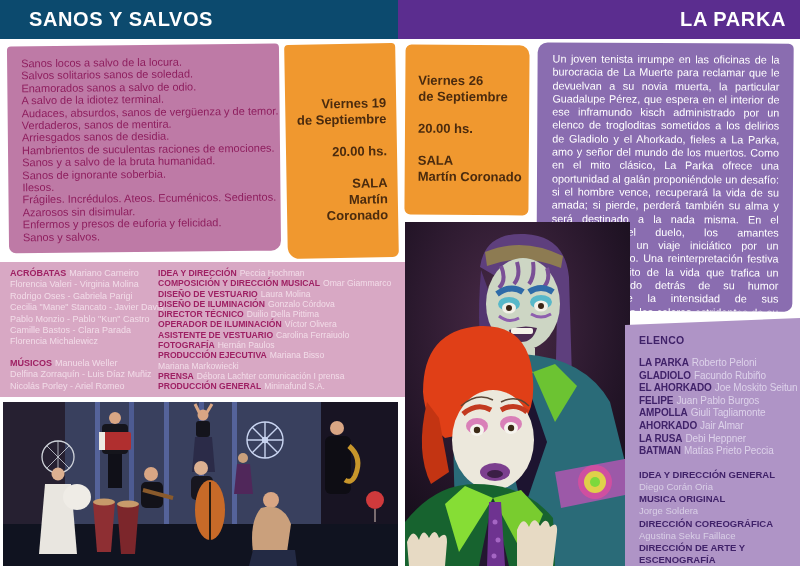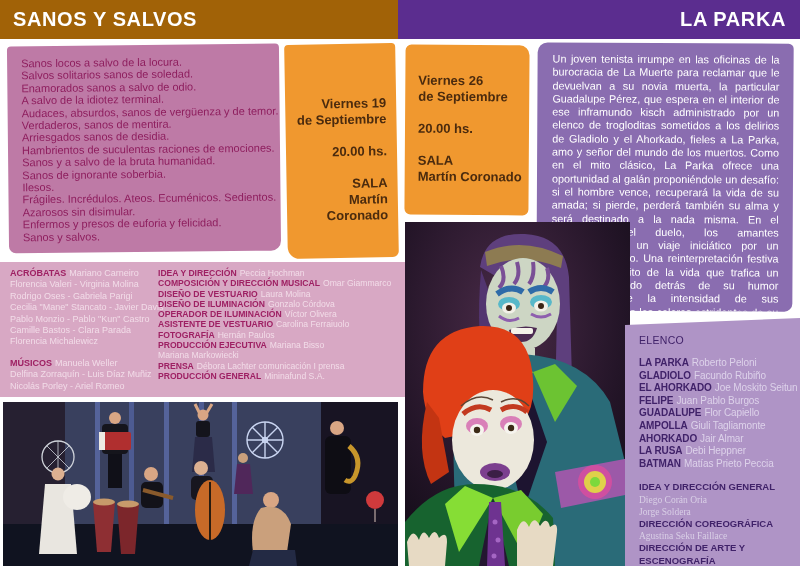--- a/index.html
+++ b/index.html
@@ -7,21 +7,21 @@
   body {
     font-family:"Liberation Sans", sans-serif;
     background:#ffffff;
     position:relative;
     overflow:hidden;
   }
   .sheet { position:absolute; inset:0; }
 
   
   .bar { position:absolute; top:0; height:39px; display:flex; align-items:center; }
-  .bar-left { left:0; width:398px; background:#a16207; padding-left:13px; }
+  .bar-left { left:0; width:398px; background:#0c4a6e; padding-left:29px; }
   .bar-right { left:398px; width:402px; background:#5b2d8f; justify-content:flex-end; padding-right:14px; }
   .bar h1 {
     color:#ffffff; font-size:20px; font-weight:bold; letter-spacing:.6px;
   }
 
   
   .poem-box {
     position:absolute; left:8px; top:45px; width:272px; height:207px;
     background:#be7aa6; border-radius:4px 4px 10px 7px;
     transform:rotate(-.6deg);
@@ -75,28 +75,28 @@
   .synopsis {
     color:#ffffff; font-size:10.8px; line-height:13.3px;
     text-align:justify;
   }
 
   .elenco-box {
     position:absolute; left:625px; top:318px; width:175px; height:248px;
     background:#af94c6; clip-path:polygon(0 7px,100% 0,100% 100%,0 100%);
     padding:16px 0 0 14px; overflow:hidden;
   }
-  .elenco-title { font-size:10.5px; font-weight:normal; color:#402269; letter-spacing:.3px; }
+  .elenco-title { font-size:10.5px; font-weight:bold; color:#402269; letter-spacing:.3px; }
   .cast-list { margin-top:11px; }
   .cast-line { font-size:10px; line-height:12.6px; white-space:nowrap; letter-spacing:-.1px; }
   .role { font-weight:bold; color:#402269; margin-right:3px; }
   .actor { color:#ddd2ea; }
   .rcredits { margin-top:11px; width:150px; }
   .rcredit-label { font-size:9.5px; line-height:12.2px; font-weight:bold; color:#402269; }
-  .rcredit-name { font-size:9.5px; line-height:12.2px; color:#d9cfe6;font-family:Liberation Serif, serif; }
+  .rcredit-name { font-size:9.5px; line-height:12.2px; color:#d9cfe6; }
 </style>
 </head>
 <body>
 
 <div class="sheet">
 
   <header class="bar bar-left">
     <h1>SANOS Y SALVOS</h1>
   </header>
 
@@ -152,20 +152,21 @@
           <div class="credit-line"><span class="lbl"></span><span class="val">Delfina Zorraquín - Luis Díaz Muñiz</span></div>
           <div class="credit-line"><span class="lbl"></span><span class="val">Nicolás Porley - Ariel Romeo</span></div>
         </div>
     </div>
     <div class="col col2">
 
     <div class="credit-line"><span class="lbl">IDEA Y DIRECCIÓN</span><span class="val">Peccia Hochman</span></div>
         <div class="credit-line"><span class="lbl">COMPOSICIÓN Y DIRECCIÓN MUSICAL</span><span class="val">Omar Giammarco</span></div>
         <div class="credit-line"><span class="lbl">DISEÑO DE VESTUARIO</span><span class="val">Laura Molina</span></div>
         <div class="credit-line"><span class="lbl">DISEÑO DE ILUMINACIÓN</span><span class="val">Gonzalo Córdova</span></div>
+        <div class="credit-line"><span class="lbl">DIRECTOR TÉCNICO</span><span class="val">Duilio Della Pittima</span></div>
         <div class="credit-line"><span class="lbl">OPERADOR DE ILUMINACIÓN</span><span class="val">Víctor Olivera</span></div>
         <div class="credit-line"><span class="lbl">ASISTENTE DE VESTUARIO</span><span class="val">Carolina Ferraiuolo</span></div>
         <div class="credit-line"><span class="lbl">FOTOGRAFÍA</span><span class="val">Hernán Paulos</span></div>
         <div class="credit-line"><span class="lbl">PRODUCCIÓN EJECUTIVA</span><span class="val">Mariana Bisso</span></div>
         <div class="credit-line"><span class="lbl"></span><span class="val">Mariana Markowiecki</span></div>
         <div class="credit-line"><span class="lbl">PRENSA</span><span class="val">Débora Lachter comunicación I prensa</span></div>
         <div class="credit-line"><span class="lbl">PRODUCCIÓN GENERAL</span><span class="val">Mininafund S.A.</span></div>
       </div>
   </section>
 
@@ -324,34 +325,34 @@
   </figure>
 
   <section class="elenco-box">
     <div class="elenco-title">ELENCO</div>
     <div class="cast-list">
 
     <div class="cast-line"><span class="role">LA PARKA</span><span class="actor">Roberto Peloni</span></div>
         <div class="cast-line"><span class="role">GLADIOLO</span><span class="actor">Facundo Rubiño</span></div>
         <div class="cast-line"><span class="role">EL AHORKADO</span><span class="actor">Joe Moskito Seitun</span></div>
         <div class="cast-line"><span class="role">FELIPE</span><span class="actor">Juan Pablo Burgos</span></div>
-        <div class="cast-line"><span class="role">GUADALUPE</span><span class="actor">Flor Capiello</span></div>
         <div class="cast-line"><span class="role">AMPOLLA</span><span class="actor">Giuli Tagliamonte</span></div>
         <div class="cast-line"><span class="role">AHORKADO</span><span class="actor">Jair Almar</span></div>
         <div class="cast-line"><span class="role">LA RUSA</span><span class="actor">Debi Heppner</span></div>
         <div class="cast-line"><span class="role">BATMAN</span><span class="actor">Matías Prieto Peccia</span></div>
       </div>
     <div class="rcredits">
 
         <div>
           <div class="rcredit-label">IDEA Y DIRECCIÓN GENERAL</div>
           <div class="rcredit-name">Diego Corán Oria</div>
         </div>
 
         <div>
+          <div class="rcredit-label">MUSICA ORIGINAL</div>
           <div class="rcredit-name">Jorge Soldera</div>
         </div>
 
         <div>
           <div class="rcredit-label">DIRECCIÓN COREOGRÁFICA</div>
           <div class="rcredit-name">Agustina Seku Faillace</div>
         </div>
 
         <div>
           <div class="rcredit-label">DIRECCIÓN DE ARTE Y ESCENOGRAFÍA</div>

